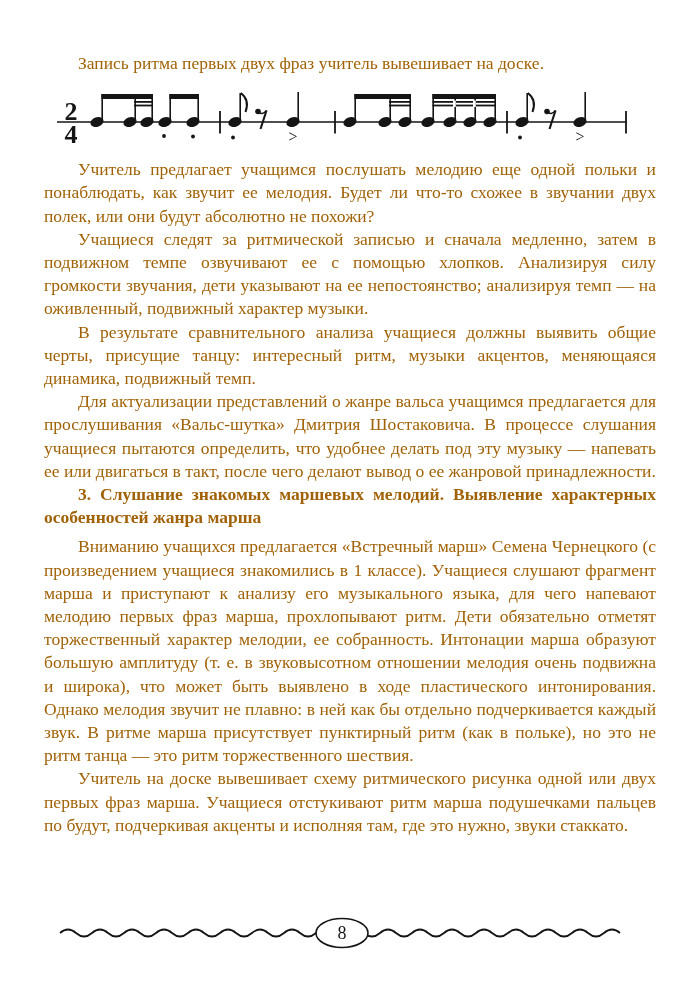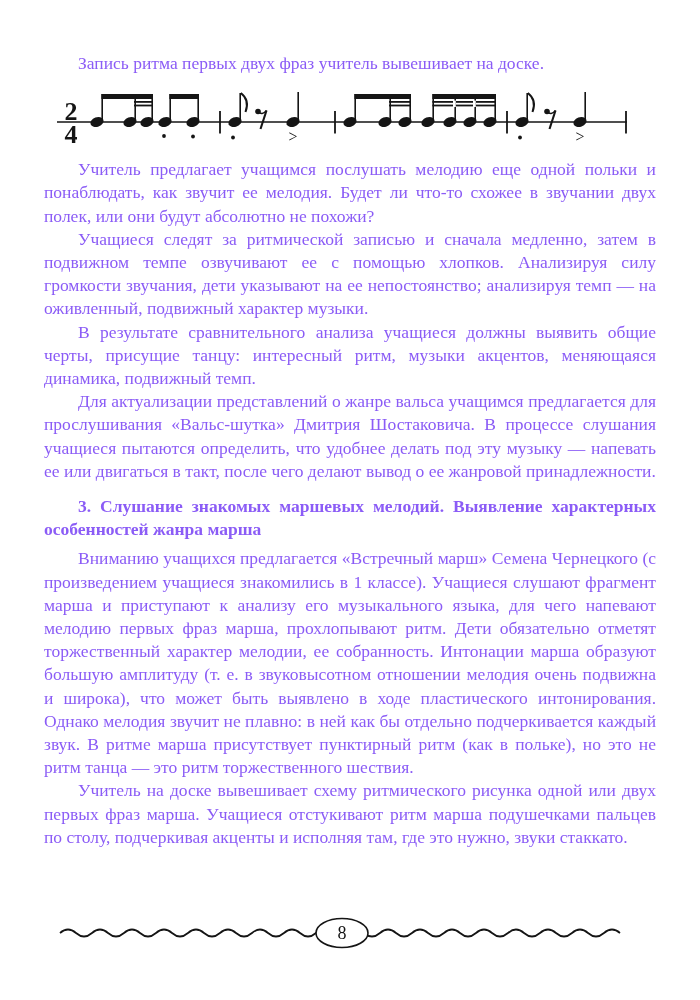--- a/index.html
+++ b/index.html
@@ -1,21 +1,21 @@
 <!DOCTYPE html>
 <html><head>
 <meta charset="utf-8">
 <style>
   html,body{margin:0;padding:0;background:#e8e8e8;}
   .page{
     position:relative;
     width:700px;height:1000px;
     background:#ffffff;
     font-family:"Liberation Serif","DejaVu Serif",serif;
-    color:#8b5cf6;
+    color:#a16207;
     overflow:hidden;
     margin:0 auto;
   }
   .textcol{
     position:absolute;
     left:44px;top:52px;
     width:612px;
   }
   .textcol p{
     margin:0;
@@ -23,21 +23,21 @@
     line-height:23.2px;
     text-align:justify;
     text-indent:34px;
   }
   p.intro{ text-align:left; margin-bottom:9px; }
   .notation-wrap{ margin:0 -44px 4px -44px; }
   h2.section-heading{
     font-size:17.5px;
     line-height:23.2px;
     font-weight:bold;
-    margin:12px 0 6px 0;
+    margin:0 0 6px 0;
     text-indent:34px;
     text-align:justify;
   }
   .footer{
     position:absolute;
     left:0;top:908px;
     width:700px;height:50px;
   }
   svg text{ font-family:"Liberation Serif","DejaVu Serif",serif; }
   .tsig{ font-weight:bold; }
@@ -144,21 +144,21 @@
     </div>
 
     <p>Учитель предлагает учащимся послушать мелодию еще одной польки и понаблюдать, как звучит ее мелодия. Будет ли что-то схожее в звучании двух полек, или они будут абсолютно не похожи?</p>
     <p>Учащиеся следят за ритмической записью и сначала медленно, затем в подвижном темпе озвучивают ее с помощью хлопков. Анализируя силу громкости звучания, дети указывают на ее непостоянство; анализируя темп — на оживленный, подвижный характер музыки.</p>
     <p>В результате сравнительного анализа учащиеся должны выявить общие черты, присущие танцу: интересный ритм, музыки акцентов, меняющаяся динамика, подвижный темп.</p>
     <p>Для актуализации представлений о жанре вальса учащимся предлагается для прослушивания «Вальс-шутка» Дмитрия Шостаковича. В процессе слушания учащиеся пытаются определить, что удобнее делать под эту музыку — напевать ее или двигаться в такт, после чего делают вывод о ее жанровой принадлежности.</p>
 
     <h2 class="section-heading">3. Слушание знакомых маршевых мелодий. Выявление характерных особенностей жанра марша</h2>
 
     <p>Вниманию учащихся предлагается «Встречный марш» Семена Чернецкого (с произведением учащиеся знакомились в 1 классе). Учащиеся слушают фрагмент марша и приступают к анализу его музыкального языка, для чего напевают мелодию первых фраз марша, прохлопывают ритм. Дети обязательно отметят торжественный характер мелодии, ее собранность. Интонации марша образуют большую амплитуду (т. е. в звуковысотном отношении мелодия очень подвижна и широка), что может быть выявлено в ходе пластического интонирования. Однако мелодия звучит не плавно: в ней как бы отдельно подчеркивается каждый звук. В ритме марша присутствует пунктирный ритм (как в польке), но это не ритм танца — это ритм торжественного шествия.</p>
-    <p>Учитель на доске вывешивает схему ритмического рисунка одной или двух первых фраз марша. Учащиеся отстукивают ритм марша подушечками пальцев по столу, подчеркивая акценты и исполняя там, где это нужно, звуки стаккато.</p>
+    <p>Учитель на доске вывешивает схему ритмического рисунка одной или двух первых фраз марша. Учащиеся отстукивают ритм марша подушечками пальцев по будут, подчеркивая акценты и исполняя там, где это нужно, звуки стаккато.</p>
 
   </div>
 
   <div class="footer">
     <svg width="700" height="50" viewBox="0 0 700 50">
       <path d="M 60 25 q 8 -7 16 0 t 16 0 t 16 0 t 16 0 t 16 0 t 16 0 t 16 0 t 16 0 t 16 0 t 16 0 t 16 0 t 16 0 t 16 0 t 16 0 t 16 0 t 16 0 t 16 0 t 16 0 t 16 0 t 16 0 t 16 0 t 16 0 t 16 0 t 16 0 t 16 0 t 16 0 t 16 0 t 16 0 t 16 0 t 16 0 t 16 0 t 16 0 t 16 0 t 16 0 t 16 0" fill="none" stroke="#151515" stroke-width="1.7"></path>
       <g>
         <ellipse cx="342" cy="25" rx="26" ry="14.5" fill="#ffffff" stroke="#151515" stroke-width="1.6"></ellipse>
         <text x="342" y="31" font-size="18" text-anchor="middle" fill="#151515">8</text>
       </g>

